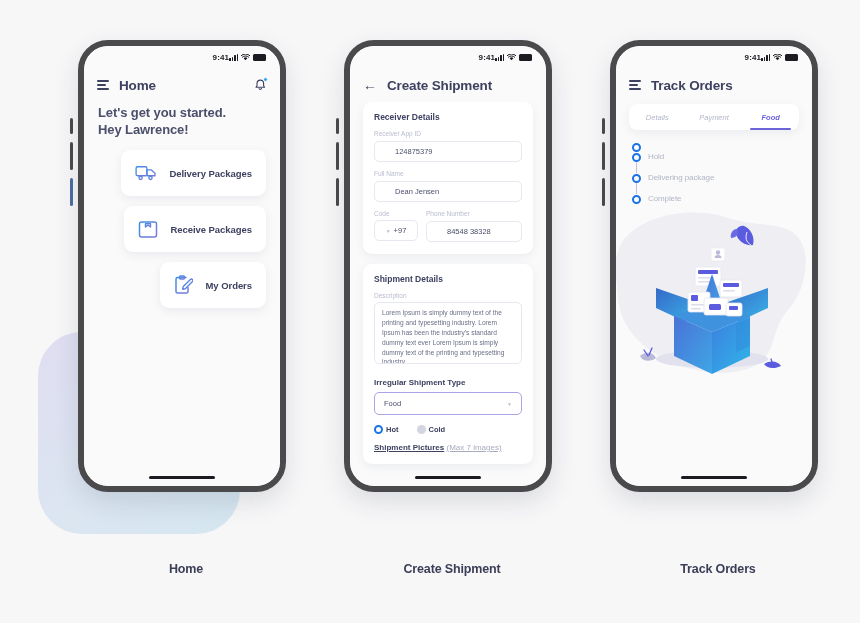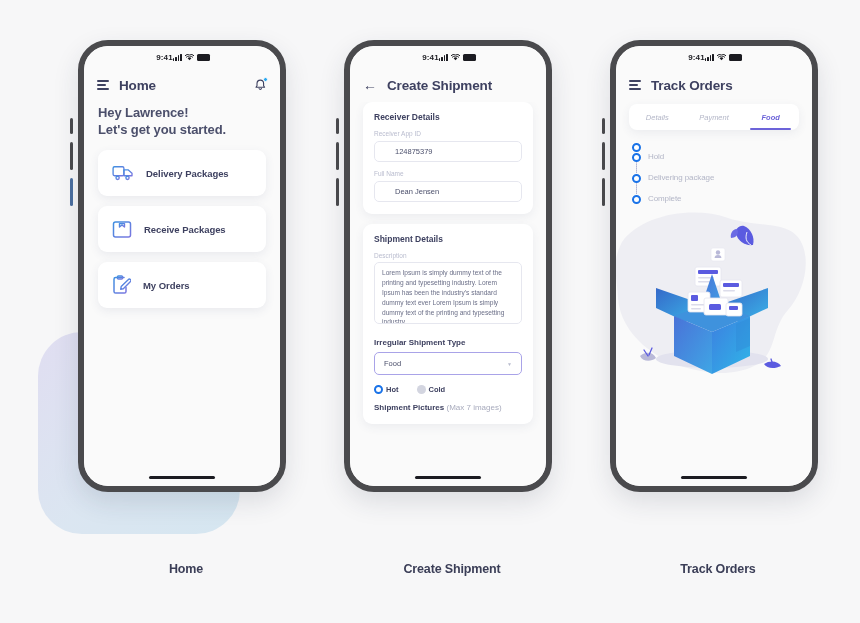--- a/index.html
+++ b/index.html
@@ -52,21 +52,21 @@
     position: absolute; inset: 0;
     border-radius: 24px;
     background: #fafafa;
     display: flex; flex-direction: column;
     overflow: hidden;
   }
 
   
   .statusbar {
     height: 22px; flex: 0 0 22px;
-    display: flex; align-items: center; justify-content: center;
+    display: flex; align-items: center; justify-content: flex-end;
     padding: 0 14px 0 16px;
   }
   .sb-time { font-size: 8px; font-weight: bold; color: #1b1b21; letter-spacing: .1px; }
   .sb-right { display: flex; align-items: center; gap: 3px; }
   .sig { display: flex; align-items: flex-end; gap: 1px; height: 7px; }
   .sig i { display: block; width: 1.5px; background: #1b1b21; border-radius: .5px; }
   .sig i:nth-child(1){height:2.5px}.sig i:nth-child(2){height:4px}
   .sig i:nth-child(3){height:5.5px}.sig i:nth-child(4){height:7px}
   .batt { width: 13px; height: 7px; border-radius: 1.5px; background: #1b1b21; }
 
@@ -92,21 +92,21 @@
     width: 5px; height: 5px; border-radius: 50%;
     background: #29a9f2; border: 1px solid #fafafa;
   }
 
   
   .greeting {
     padding: 2px 14px 0;
     font-size: 13px; font-weight: bold; line-height: 1.32;
     color: #4b4f6b; letter-spacing: -.1px;
   }
-  .cards { padding: 12px 14px 0; display: flex; flex-direction: column; gap: 10px; }
+  .cards { padding: 12px 14px 0; display: flex; flex-direction: column; gap: 10px; align-items: flex-end; }
   .menu-card {
     background: #fff; border-radius: 9px;
     height: 46px; display: flex; align-items: center; gap: 12px;
     padding: 0 14px;
     box-shadow: 0 3px 10px rgba(70,80,120,.09);
     cursor: pointer;
   }
   .menu-card .label {
     font-size: 9.5px; font-weight: bold; color: #3e4160; letter-spacing: -.05px;
   }
@@ -152,21 +152,21 @@
     height: 23px; border: 1px solid #a9a3e8; border-radius: 5px;
     display: flex; align-items: center; justify-content: space-between;
     padding: 0 9px; font-size: 7.5px; color: #4b4f6b; background: #fff;
     cursor: pointer;
   }
   .radios { display: flex; align-items: center; gap: 18px; margin: 10px 0 9px; }
   .radio { display: flex; align-items: center; gap: 3px; cursor: pointer; font-size: 7.5px; color: #3e4160; font-weight: bold; }
   .rdot { width: 9px; height: 9px; border-radius: 50%; border: 2.3px solid #1a73e8; background: #fff; }
   .rdot.off { border: none; background: #d3d5e0; }
   .pic-label { font-size: 8px; font-weight: bold; color: #3e4160; }
-  .pic-label span { font-weight: normal; color: #a8abbd; }
+  .pic-label span { font-weight: normal; color: #a8abbd; text-decoration: underline; }
 
   
   .tabbar {
     margin: 2px 13px 0; background: #fff; border-radius: 8px;
     height: 26px; display: flex; align-items: stretch;
     box-shadow: 0 3px 10px rgba(70,80,120,.08);
     overflow: hidden;
   }
   .tab {
     flex: 1; display: flex; align-items: center; justify-content: center;
@@ -252,22 +252,22 @@
           <div class="bell-wrap">
             <svg width="13" height="14" viewBox="0 0 13 14">
               <path d="M6.3 2.1 a3.3 3.3 0 0 1 3.3 3.3 v2.4 l1 1.5 H2 l1-1.5 V5.4 A3.3 3.3 0 0 1 6.3 2.1 Z" fill="none" stroke="#3e4160" stroke-width="1.1" stroke-linejoin="round"></path>
               <path d="M5.1 10.6 a1.3 1.3 0 0 0 2.4 0" fill="none" stroke="#3e4160" stroke-width="1.1" stroke-linecap="round"></path>
             </svg>
             <div class="bell-dot"></div>
           </div>
         </div>
 
         <div class="greeting">
+          <div>Let's get you started.</div>
           <div>Hey Lawrence!</div>
-          <div>Let's get you started.</div>
         </div>
 
         <div class="cards">
 
           <div class="menu-card">
             <svg width="22" height="18" viewBox="0 0 24 20">
               <defs>
                   <linearGradient id="g1" x1="0" y1="0" x2="1" y2="1">
                 <stop offset="0" stop-color="#3f8fe0"></stop>
                     <stop offset="1" stop-color="#7b77e0"></stop>
@@ -354,20 +354,33 @@
 
           <div class="form-card">
             <div class="card-title">Receiver Details</div>
 
             <label class="fl">Receiver App ID</label>
             <input class="fi" value="124875379" style="">
 
             <label class="fl" style="margin-top:8px">Full Name</label>
             <input class="fi" value="Dean Jensen" style="">
 
+            <div class="frow" style="margin-top:8px">
+              <div class="fcode">
+                <label class="fl">Code</label>
+                <div class="code-box">
+                  <span class="mini-caret">▼</span>
+                  <span>+97</span>
+                </div>
+              </div>
+              <div class="fphone">
+                <label class="fl">Phone Number</label>
+                <input class="fi" value="84548 38328" style="">
+              </div>
+            </div>
           </div>
 
           <div class="form-card">
             <div class="card-title">Shipment Details</div>
 
             <label class="fl">Description</label>
             <textarea class="ta" style="">Lorem Ipsum is simply dummy text of the printing and typesetting industry. Lorem Ipsum has been the industry's standard dummy text ever Lorem Ipsum is simply dummy text of the printing and typesetting industry.</textarea>
 
             <div class="sublabel">Irregular Shipment Type</div>
             <div class="select-box">

